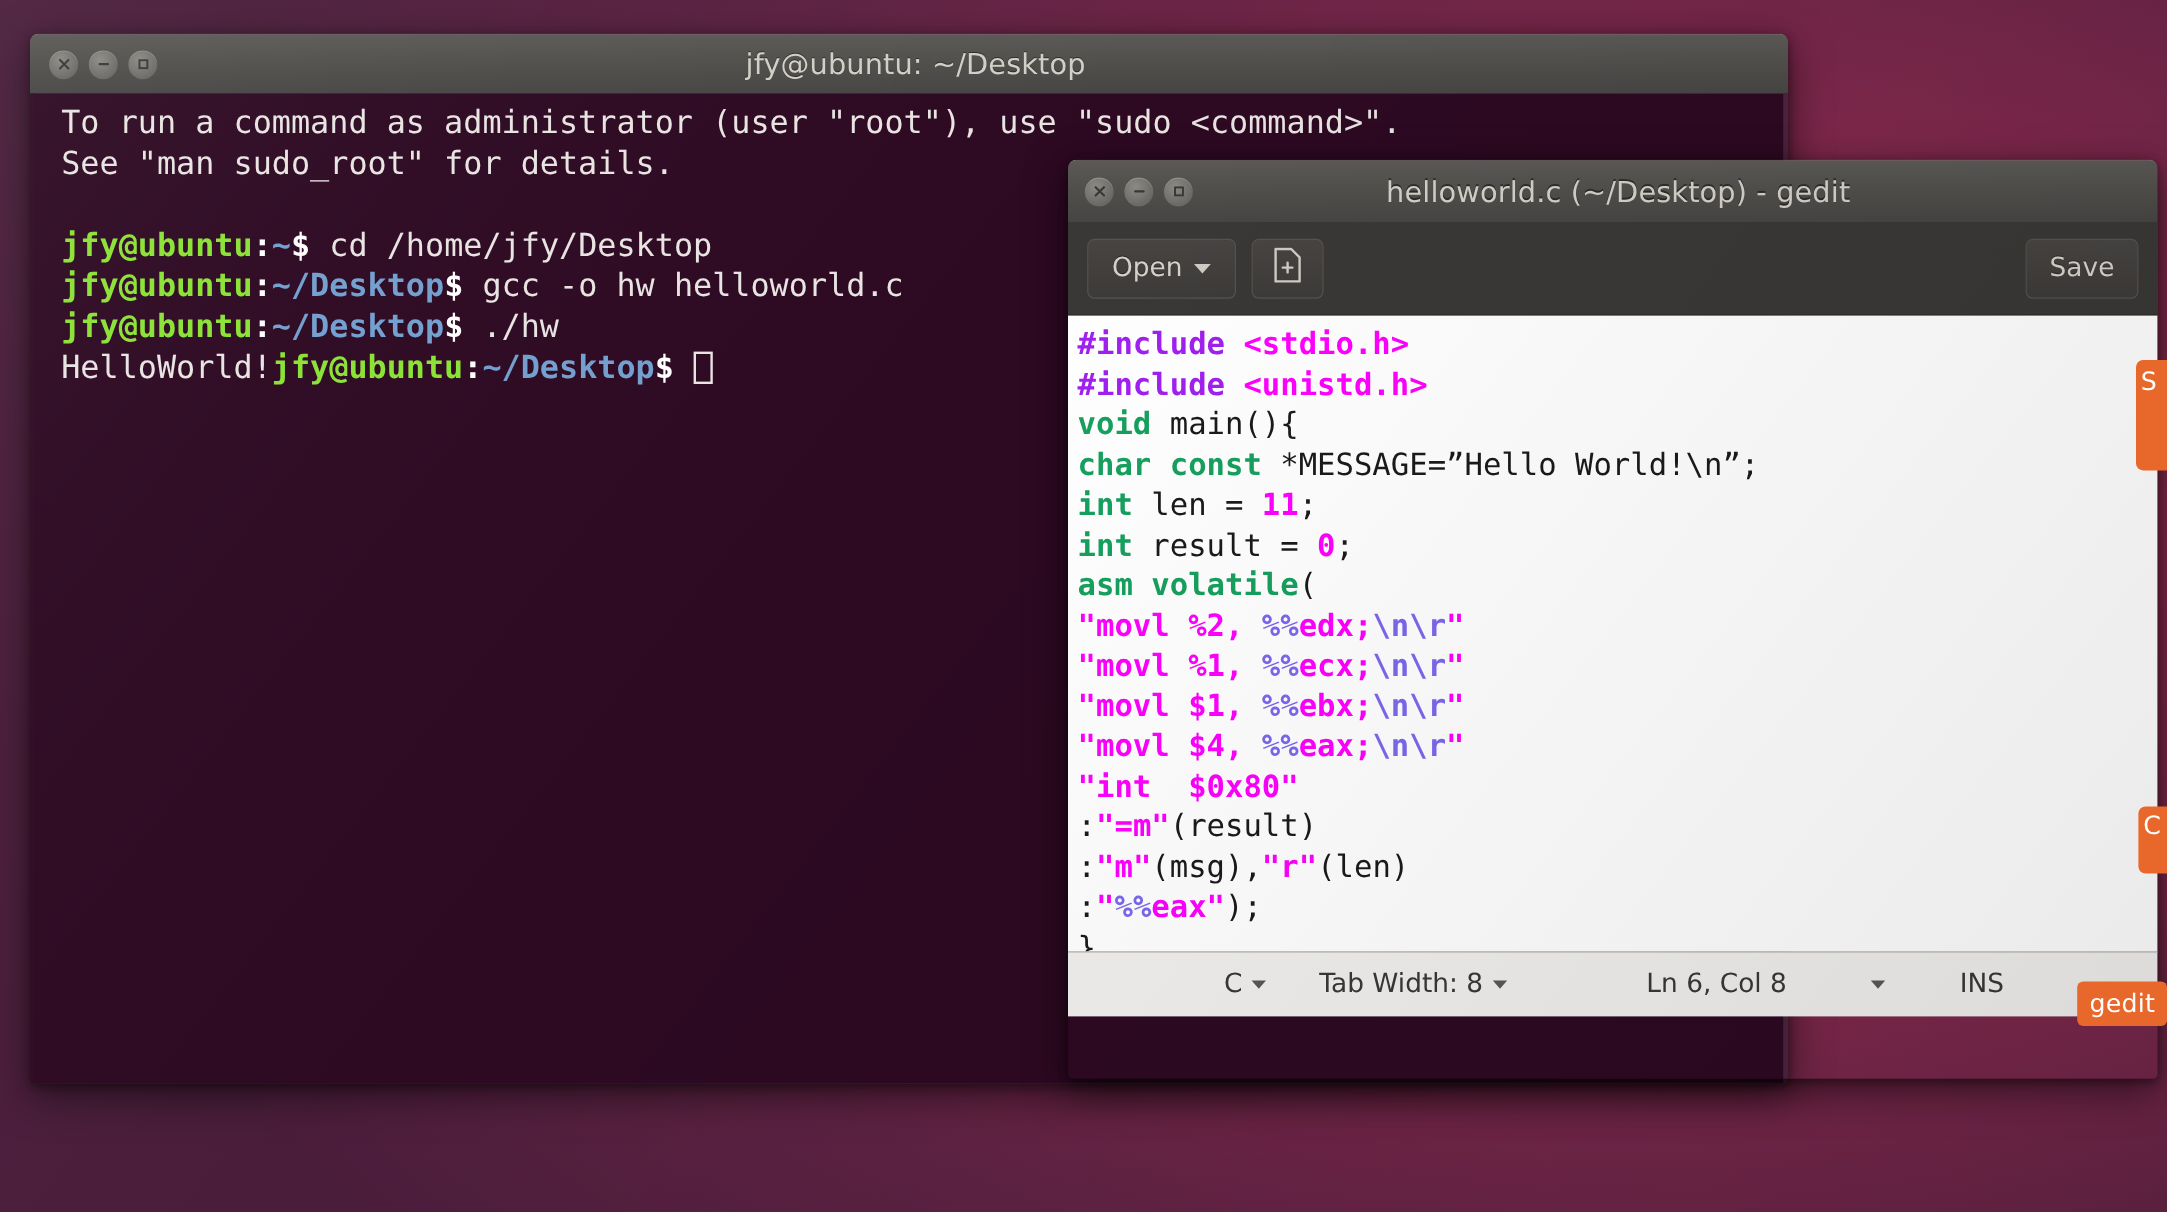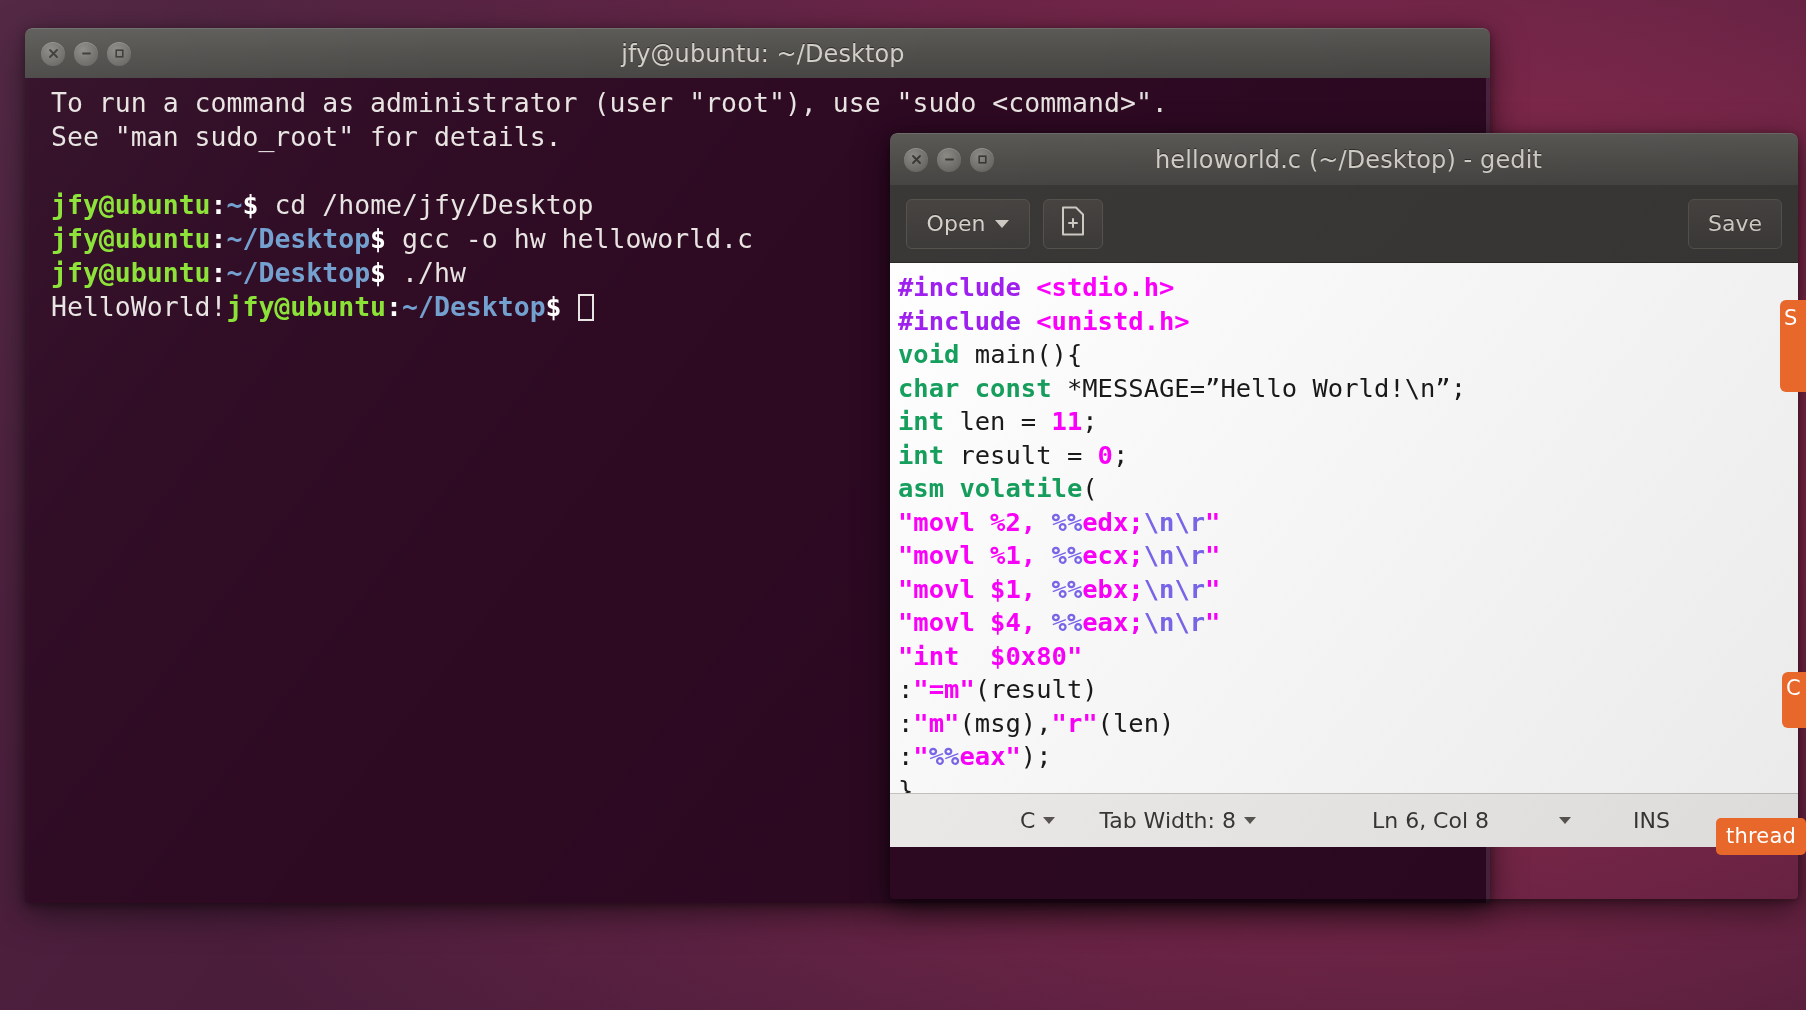--- a/index.html
+++ b/index.html
@@ -290,15 +290,15 @@
       </div>
       <span class="sb-caret" id="sb-caret-right"></span>
       <div class="sb-item" id="sb-ins">
         <span>INS</span>
       </div>
     </div>
   </div>
 
   <div class="edge-widget" id="edge-widget-top">S</div>
   <div class="edge-widget" id="edge-widget-mid">C</div>
-  <div class="edge-widget" id="thread-widget">thread</div>
+  <div class="edge-widget" id="thread-widget">gedit</div>
 
 </div>
 
 </body></html>

